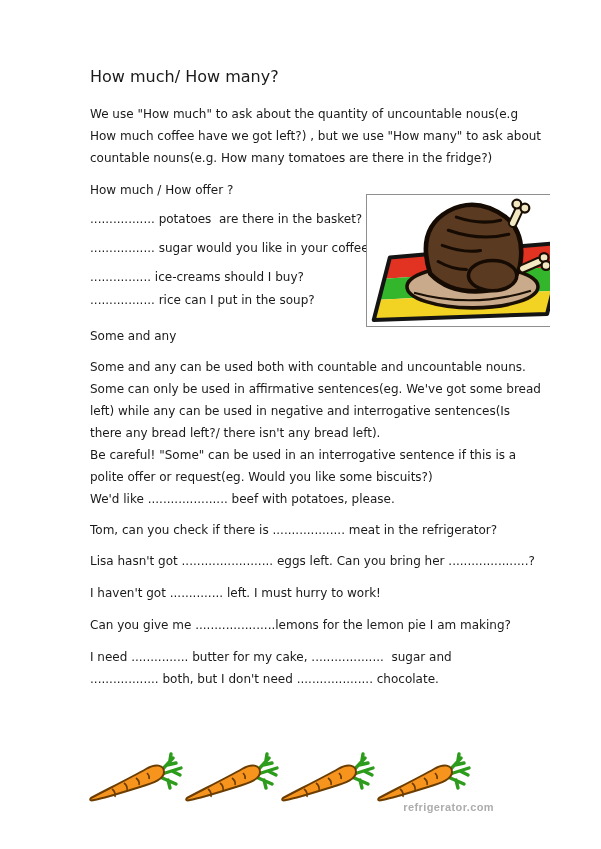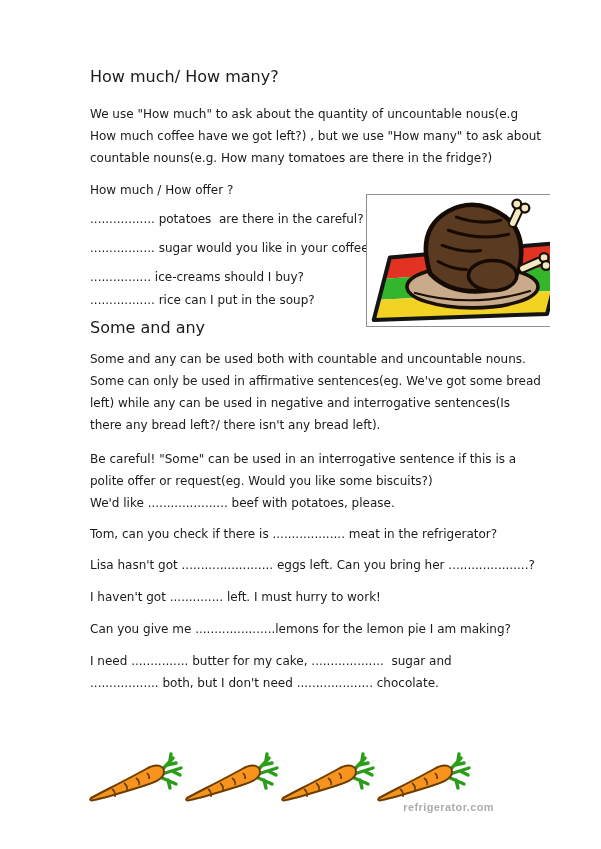--- a/index.html
+++ b/index.html
@@ -8,21 +8,21 @@
     --carrot-orange:#F7941E; --carrot-green:#2D9C1C;
     --ink:#1a1a1a; --watermark-gray:#ADADAD; --figure-border:#8F8F8F;
   }
   html,body{margin:0;padding:0;background:#ffffff;}
   .page{
     position:relative;width:550px;height:849px;background:#fff;
     font-family:"DejaVu Sans",sans-serif;color:var(--ink);overflow:hidden;
   }
   .content{position:absolute;left:90px;top:66px;right:18px;}
   .doc-title{font-size:16px;font-weight:normal;margin:0 0 15px 0;line-height:22px;}
-  .section-title{font-size:16px;font-weight:normal;margin:4px 0 7px 0;line-height:26px;}
+  .section-title{font-size:12px;font-weight:normal;margin:12px 0 7px 0;line-height:26px;}
   .para{font-size:12px;line-height:22px;white-space:pre;margin:0 0 10px 0;}
   .prompt{font-size:12px;line-height:22px;margin:0 0 7px 0;}
   .ex-line{font-size:12px;line-height:22px;white-space:pre;}
   .ex1 .ex-line{margin-bottom:7px;}
   .ex1 .ex-line.tight{margin-bottom:1px;}
   .ex1 .ex-line.last{margin-bottom:0;}
   .gap-before-prompt2{margin-top:34px;}
   .ex2 .ex-line{margin-bottom:9px;}
   .ex2 .ex-line.wide{margin-bottom:10px;}
   .ex2 .ex-line.tight{margin-bottom:0;}
@@ -50,29 +50,29 @@
 
     <h1 class="doc-title">How much/ How many?</h1>
 
     <p class="para">We use "How much" to ask about the quantity of uncountable nous(e.g
 How much coffee have we got left?) , but we use "How many" to ask about
 countable nouns(e.g. How many tomatoes are there in the fridge?)</p>
 
     <div class="prompt">How much / How offer ?</div>
 
     <div class="ex1">
-      <div class="ex-line">................. potatoes  are there in the careful?</div>
+      <div class="ex-line">................. potatoes  are there in the basket?</div>
       <div class="ex-line">................. sugar would you like in your coffee?</div>
       <div class="ex-line tight">................ ice-creams should I buy?</div>
       <div class="ex-line last">................. rice can I put in the soup?</div>
     </div>
 
     <h2 class="section-title">Some and any</h2>
 
-    <p class="para" style="margin-bottom:12px;">Some and any can be used both with countable and uncountable nouns.
+    <p class="para" style="margin-bottom:0;">Some and any can be used both with countable and uncountable nouns.
 Some can only be used in affirmative sentences(eg. We've got some bread
 left) while any can be used in negative and interrogative sentences(Is
 there any bread left?/ there isn't any bread left).</p>
 
     <p class="para" style="margin-bottom:0;">Be careful! "Some" can be used in an interrogative sentence if this is a
 polite offer or request(eg. Would you like some biscuits?)</p>
 
 
     <div class="ex2">
       <div class="ex-line">We'd like ..................... beef with potatoes, please.</div>

